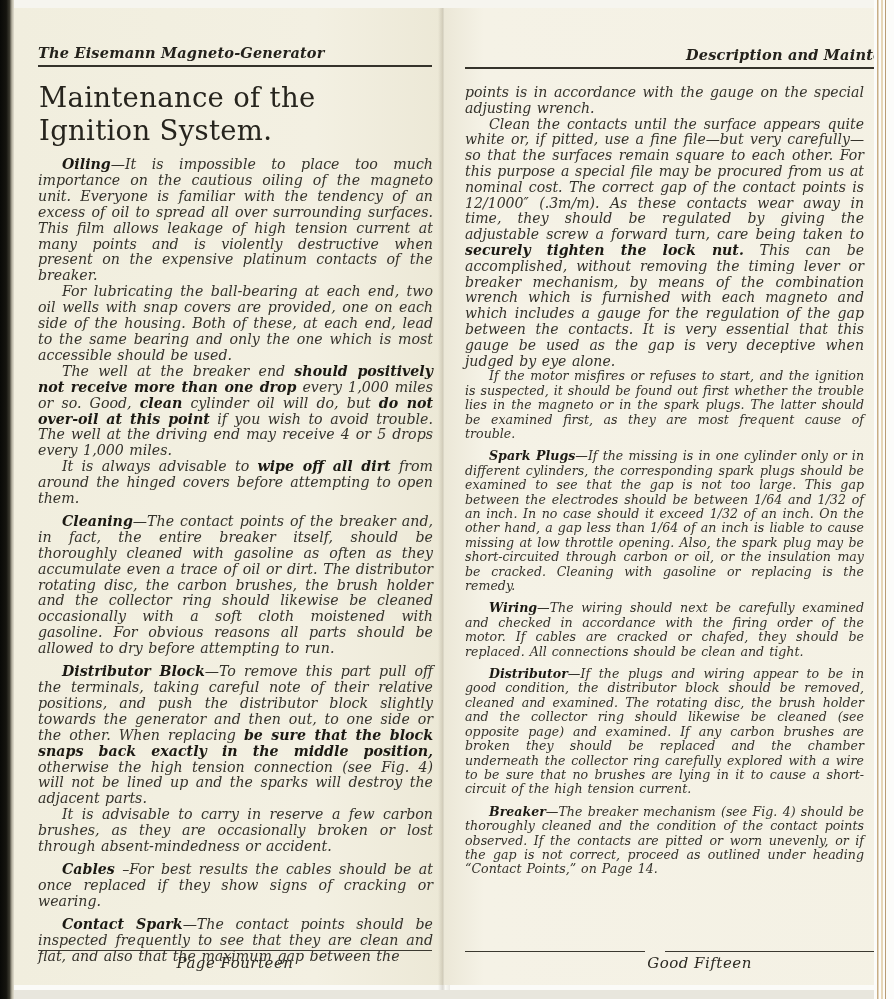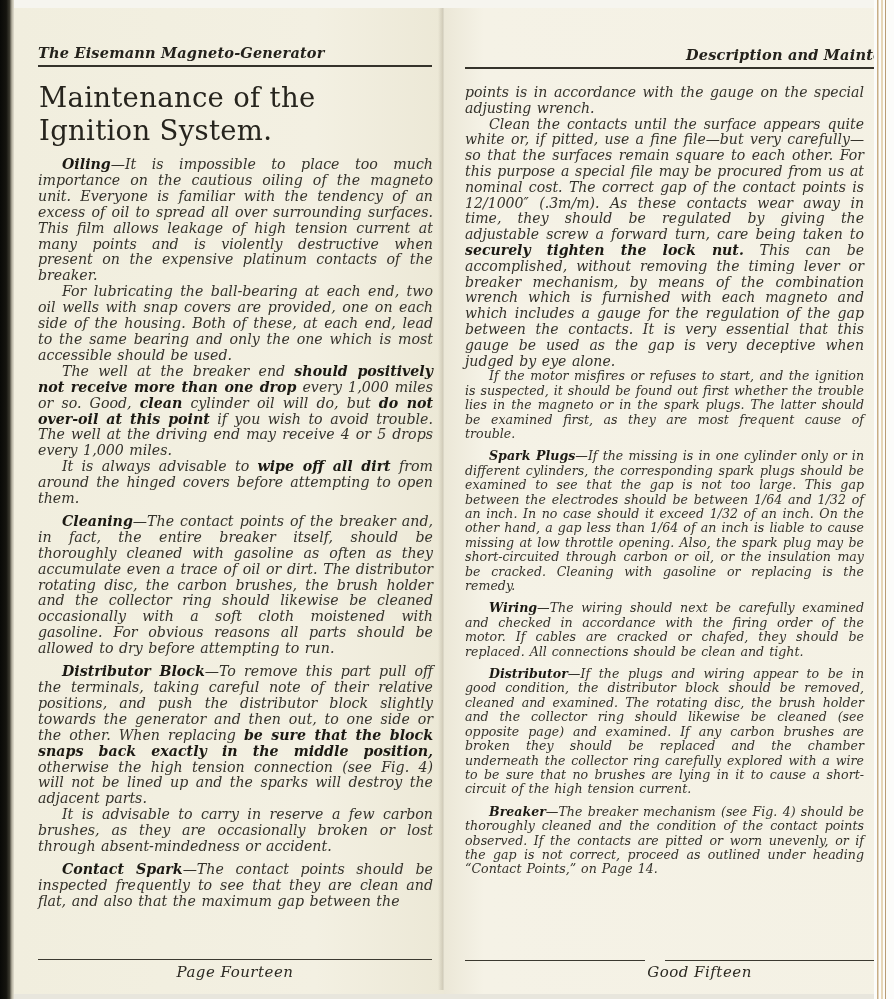--- a/index.html
+++ b/index.html
@@ -7,21 +7,21 @@
     width:894px;height:999px;position:relative;overflow:hidden;
     background:#0b0b09;
     font-family:"DejaVu Serif","Liberation Serif",serif;
   }
   .scan{position:absolute;inset:0;background:#fbfbf8;}
   .cover-strip{
     position:absolute;left:0;top:0;bottom:0;width:14px;
     background:linear-gradient(90deg,#090907 0%,#15140f 45%,#3c3a30 68%,#b7b3a2 85%,#e2ded0 100%);
   }
   .page{
-    position:absolute;top:8px;bottom:5px;
+    position:absolute;top:8px;bottom:14px;
     color:#34322b;
   }
   .page-left{
     left:14px;width:430px;
     background:linear-gradient(90deg,#f1eede 0%,#f3f0e2 70%,#ece8d6 100%);
   }
   .page-right{
     left:444px;width:500px;
     background:linear-gradient(90deg,#ebe7d7 0%,#f5f2e6 8%,#f4f1e4 100%);
   }
@@ -104,20 +104,21 @@
     </div>
     <h1 class="main-title">Maintenance of the Ignition System.</h1>
     <div class="content-left">
         <p class="para lead"><span class="bold">Oiling</span><span>—It is impossible to place too much importance on the cautious oiling of the magneto unit. Everyone is familiar with the tendency of an excess of oil to spread all over surrounding surfaces. This film allows leakage of high tension current at many points and is violently destructive when present on the expensive platinum contacts of the breaker.</span></p>
         <p class="para"><span>For lubricating the ball-bearing at each end, two oil wells with snap covers are provided, one on each side of the housing. Both of these, at each end, lead to the same bearing and only the one which is most accessible should be used.</span></p>
         <p class="para"><span>The well at the breaker end </span><span class="bold">should positively not receive more than one drop</span><span> every 1,000 miles or so. Good, </span><span class="bold">clean</span><span> cylinder oil will do, but </span><span class="bold">do not over-oil at this point</span><span> if you wish to avoid trouble. The well at the driving end may receive 4 or 5 drops every 1,000 miles.</span></p>
         <p class="para"><span>It is always advisable to </span><span class="bold">wipe off all dirt</span><span> from around the hinged covers before attempting to open them.</span></p>
         <p class="para lead"><span class="bold">Cleaning</span><span>—The contact points of the breaker and, in fact, the entire breaker itself, should be thoroughly cleaned with gasoline as often as they accumulate even a trace of oil or dirt. The distributor rotating disc, the carbon brushes, the brush holder and the collector ring should likewise be cleaned occasionally with a soft cloth moistened with gasoline. For obvious reasons all parts should be allowed to dry before attempting to run.</span></p>
         <p class="para lead"><span class="bold">Distributor Block</span><span>—To remove this part pull off the terminals, taking careful note of their relative positions, and push the distributor block slightly towards the generator and then out, to one side or the other. When replacing </span><span class="bold">be sure that the block snaps back exactly in the middle position,</span><span> otherwise the high tension connection (see Fig. 4) will not be lined up and the sparks will destroy the adjacent parts.</span></p>
         <p class="para"><span>It is advisable to carry in reserve a few carbon brushes, as they are occasionally broken or lost through absent-mindedness or accident.</span></p>
+        <p class="para lead"><span class="bold">Cables</span><span> –For best results the cables should be at once replaced if they show signs of cracking or wearing.</span></p>
         <p class="para lead"><span class="bold">Contact Spark</span><span>—The contact points should be inspected frequently to see that they are clean and flat, and also that the maximum gap between the</span></p>
       </div>
     <div class="footer">
       <div class="footer-rule"></div>
       <div class="footer-text">Page Fourteen</div>
     </div>
   </div>
 
   <div class="gutter"></div>
 

